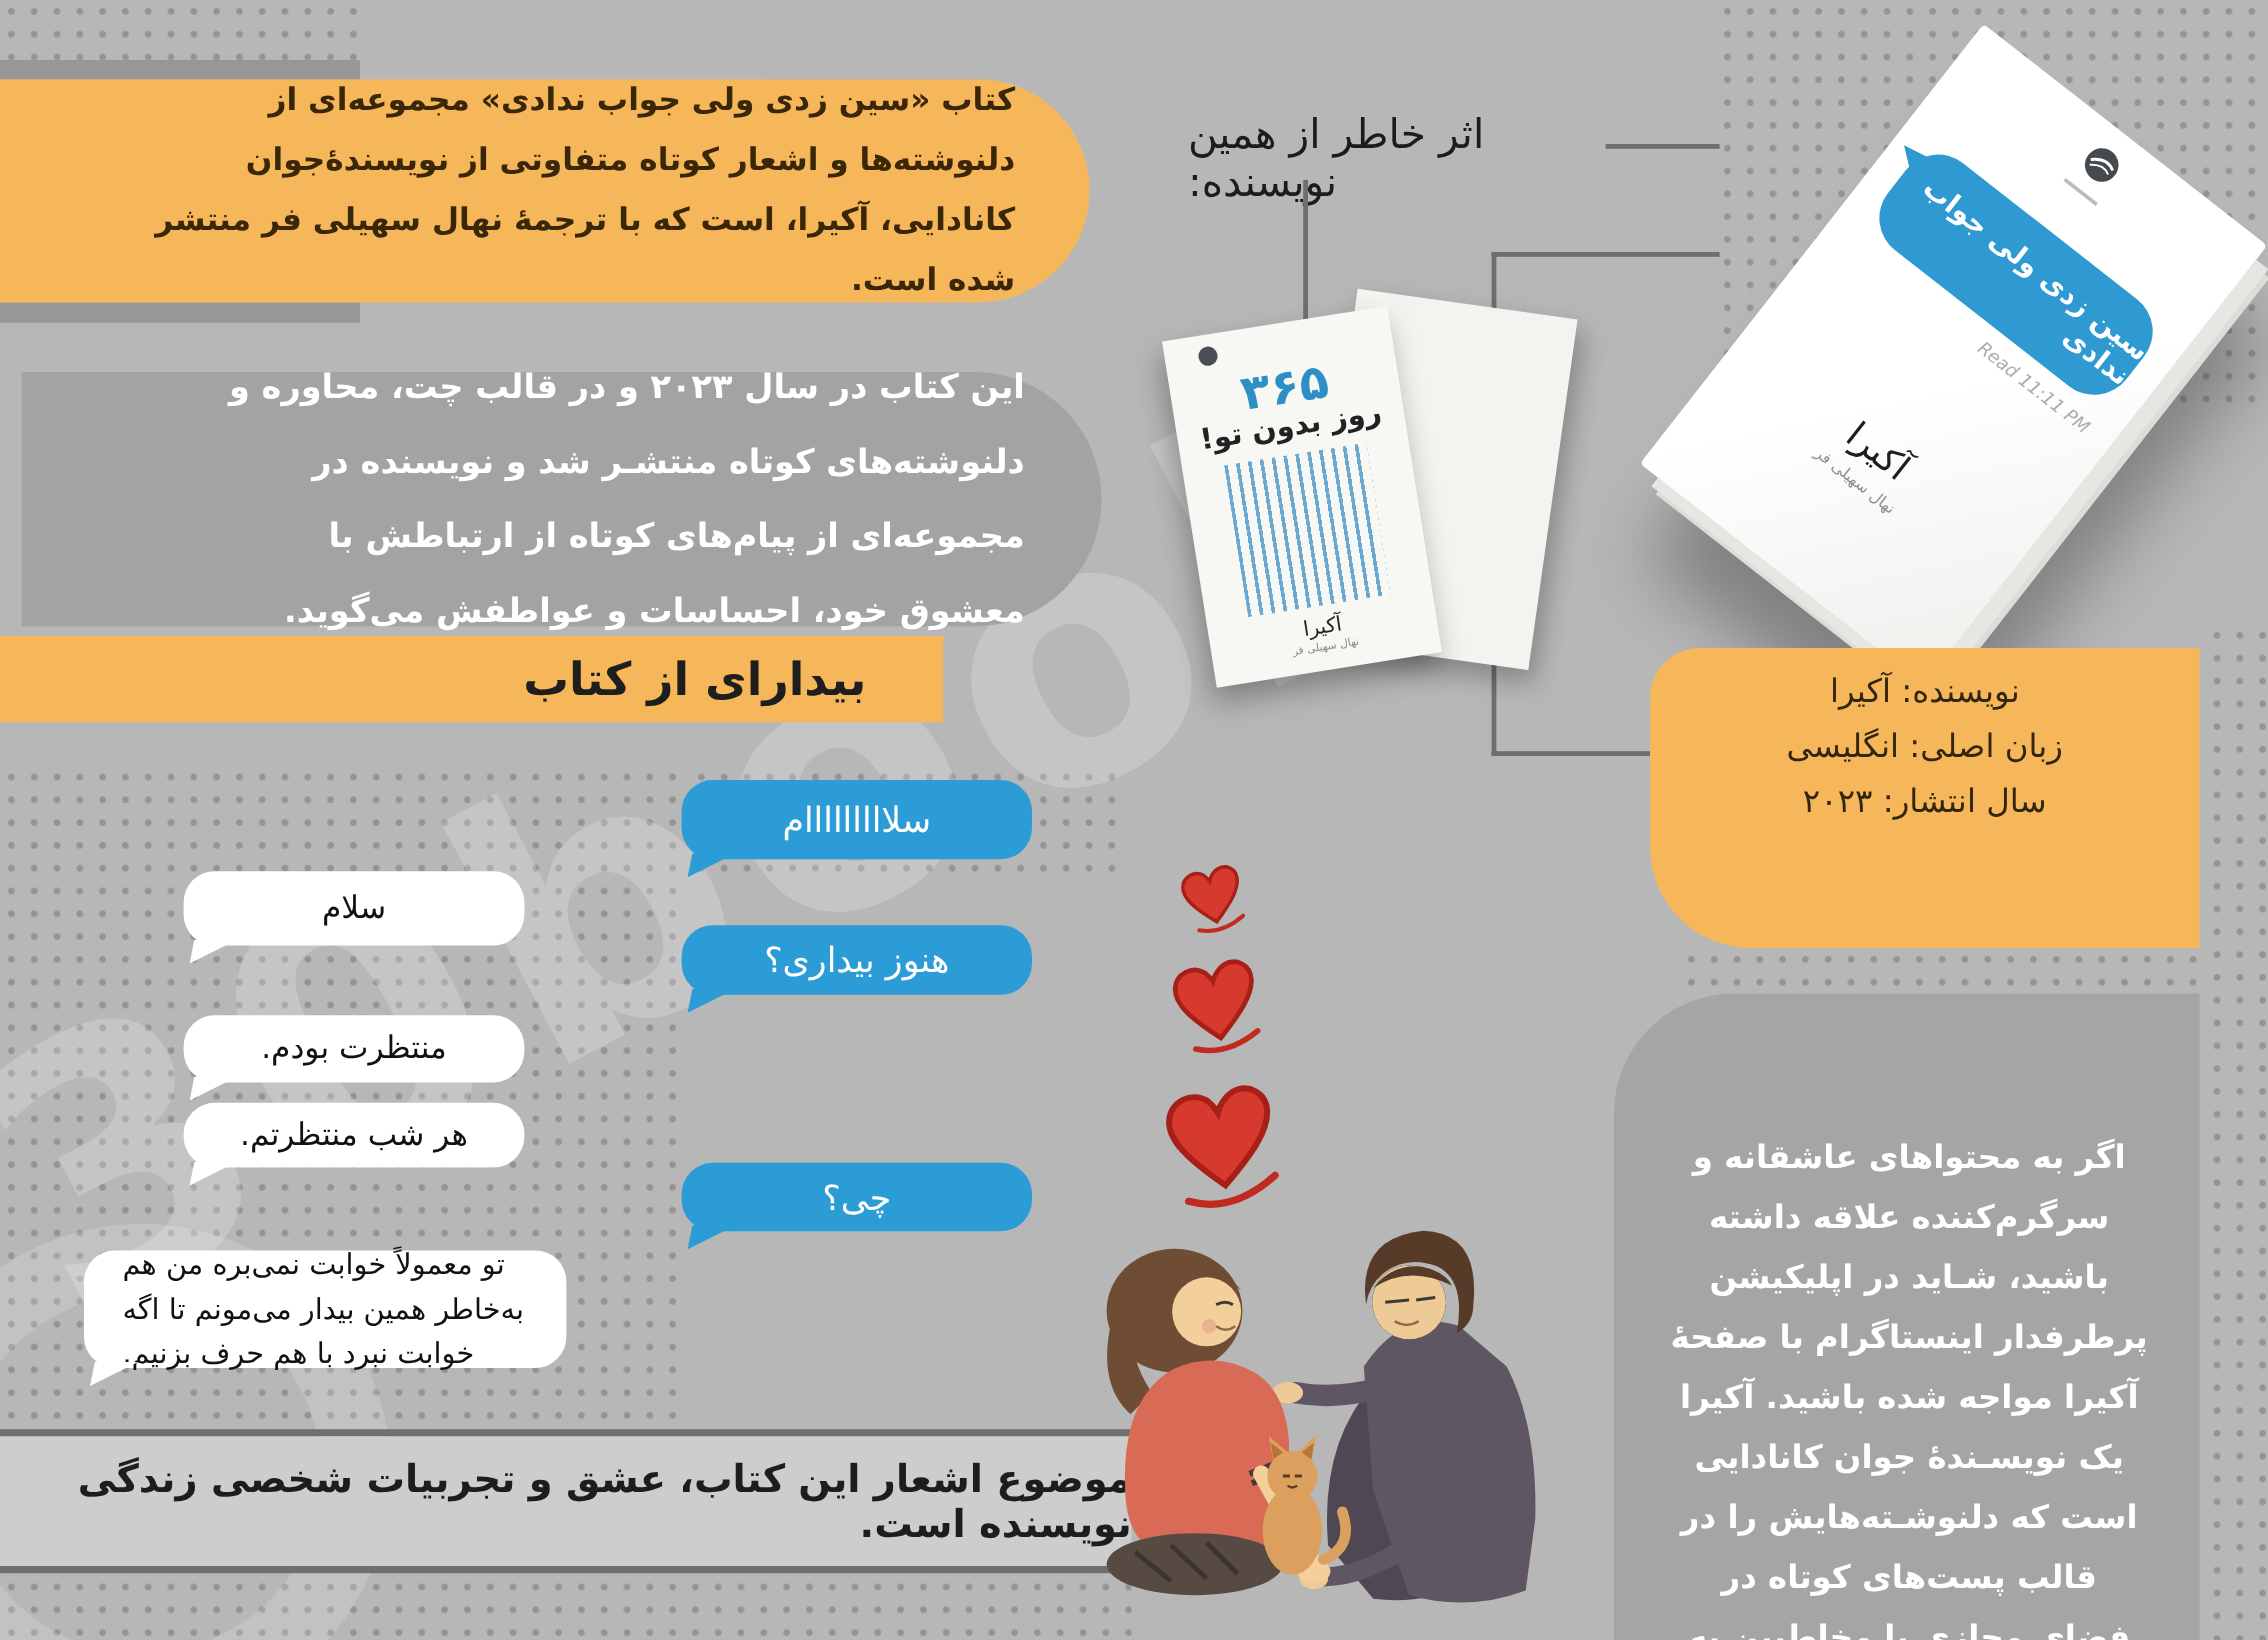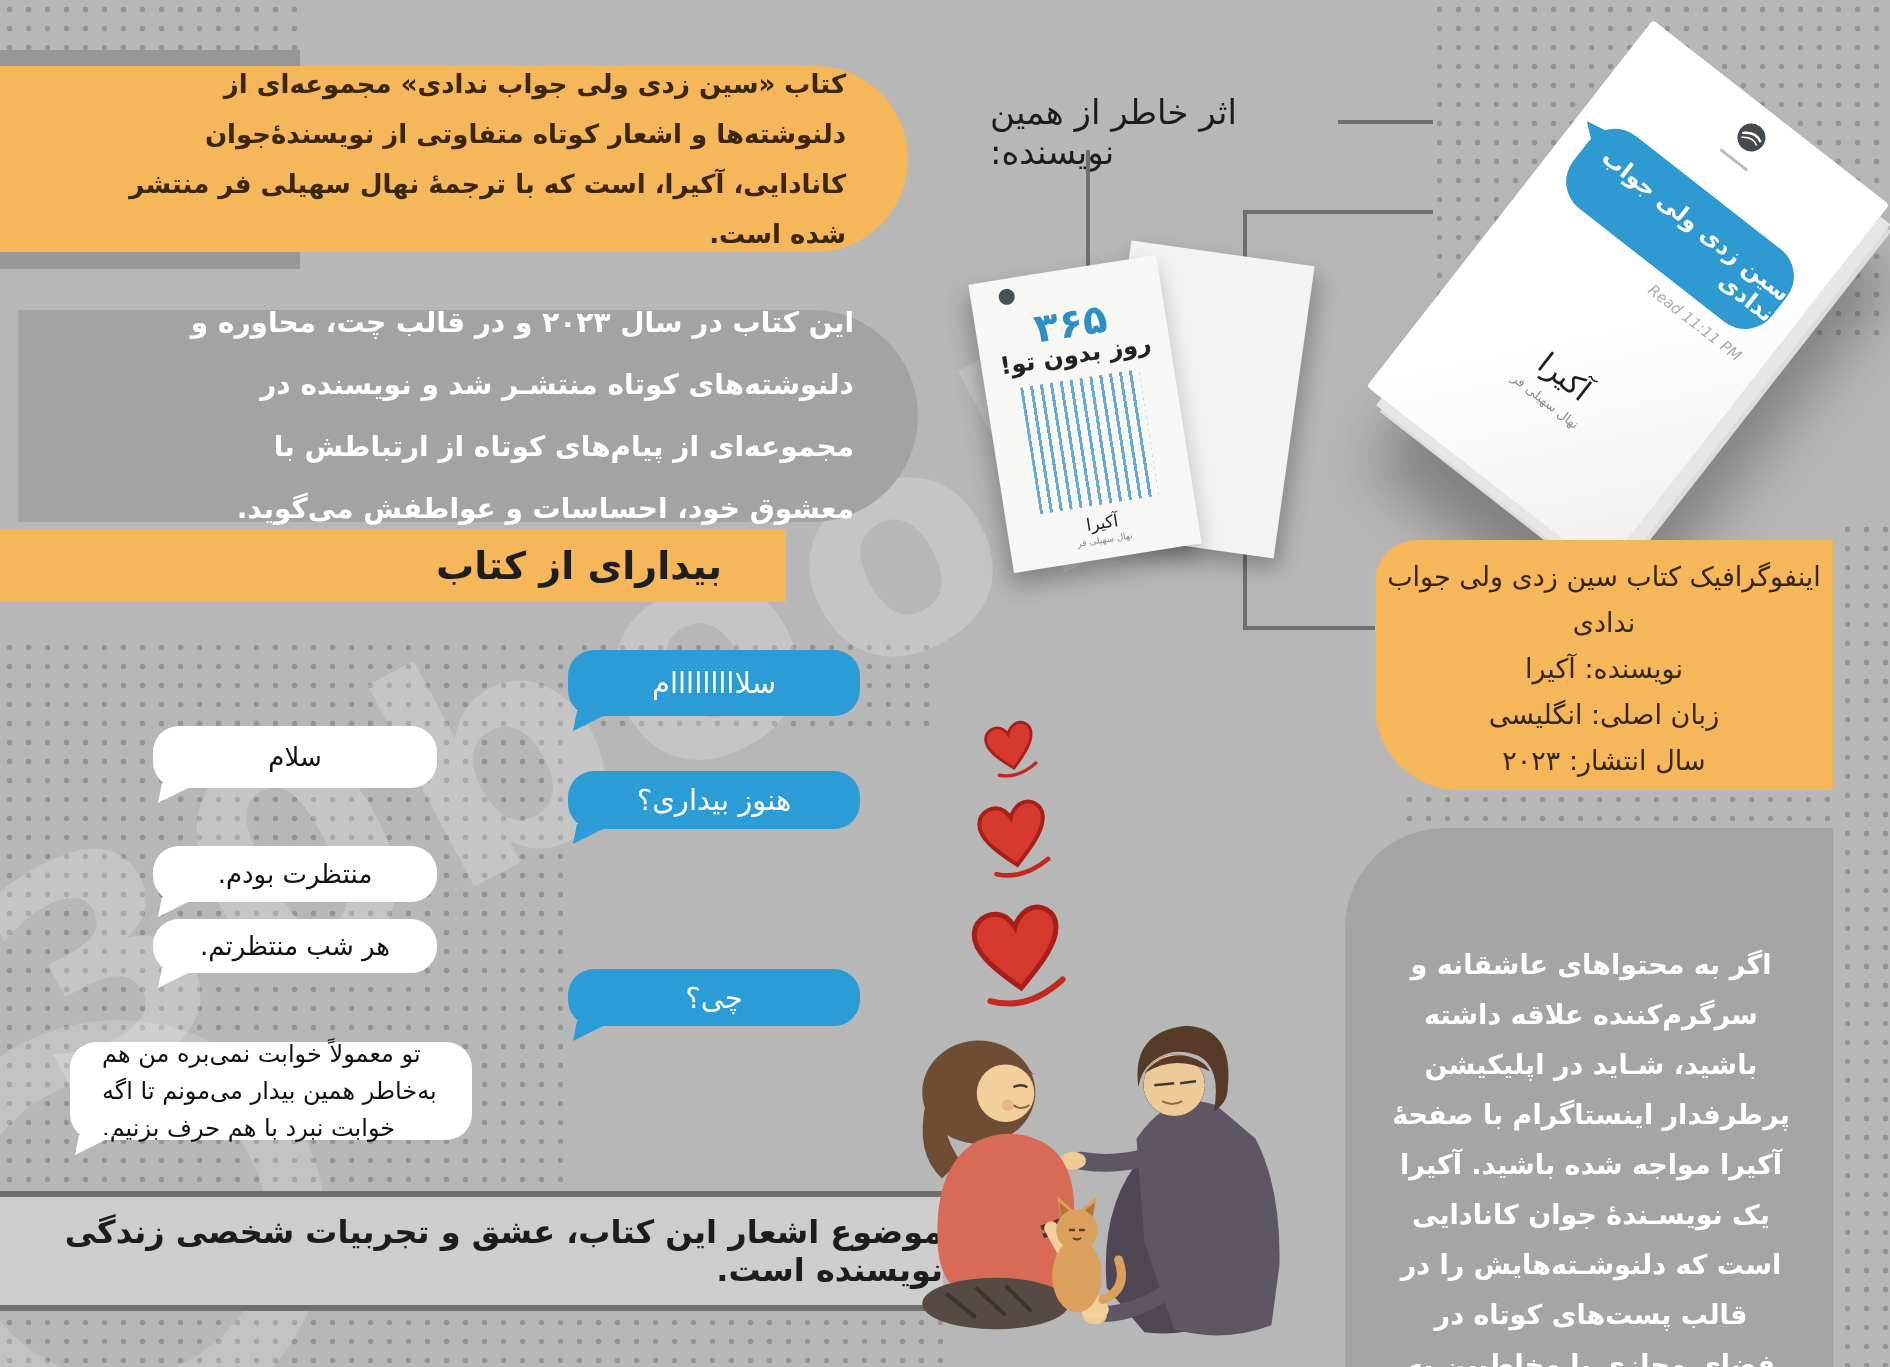--- a/index.html
+++ b/index.html
@@ -220,21 +220,20 @@
     <div class="logo-sub"></div>
     <div id="title-bubble" class="rtl">
       <span>سین زدی ولی جواب ندادی</span>
     </div>
     <div id="read-receipt">Read 11:11 PM</div>
     <div id="mb-author">آکیرا</div>
     <div id="mb-translator">نهال سهیلی فر</div>
   </div>
 
   <div class="abs rtl" id="info-box">
-    <div class="info-line">اینفوگرافیک کتاب سین زدی ولی جواب ندادی</div>
     <div class="info-line">نویسنده: آکیرا</div>
     <div class="info-line">زبان اصلی: انگلیسی</div>
     <div class="info-line">سال انتشار: ۲۰۲۳</div>
   </div>
 
   <div class="abs rtl" id="author-box">
     <span>اگر به محتواهای عاشقانه و سرگرم‌کننده علاقه داشته باشید، شـاید در اپلیکیشن پرطرفدار اینستاگرام با صفحهٔ آکیرا مواجه شده باشید. آکیرا یک نویسـندهٔ جوان کانادایی است که دلنوشـته‌هایش را در قالب پست‌های کوتاه در فضای مجازی با مخاطبین به اشتراک می‌گذاشت و پس از مدتی آن‌ها را در قالب کتاب منتشر کرد.</span>
   </div>
 
   <div class="abs thin-line" style="left:0;top:1191px;width:943px;height:6px;"></div>

